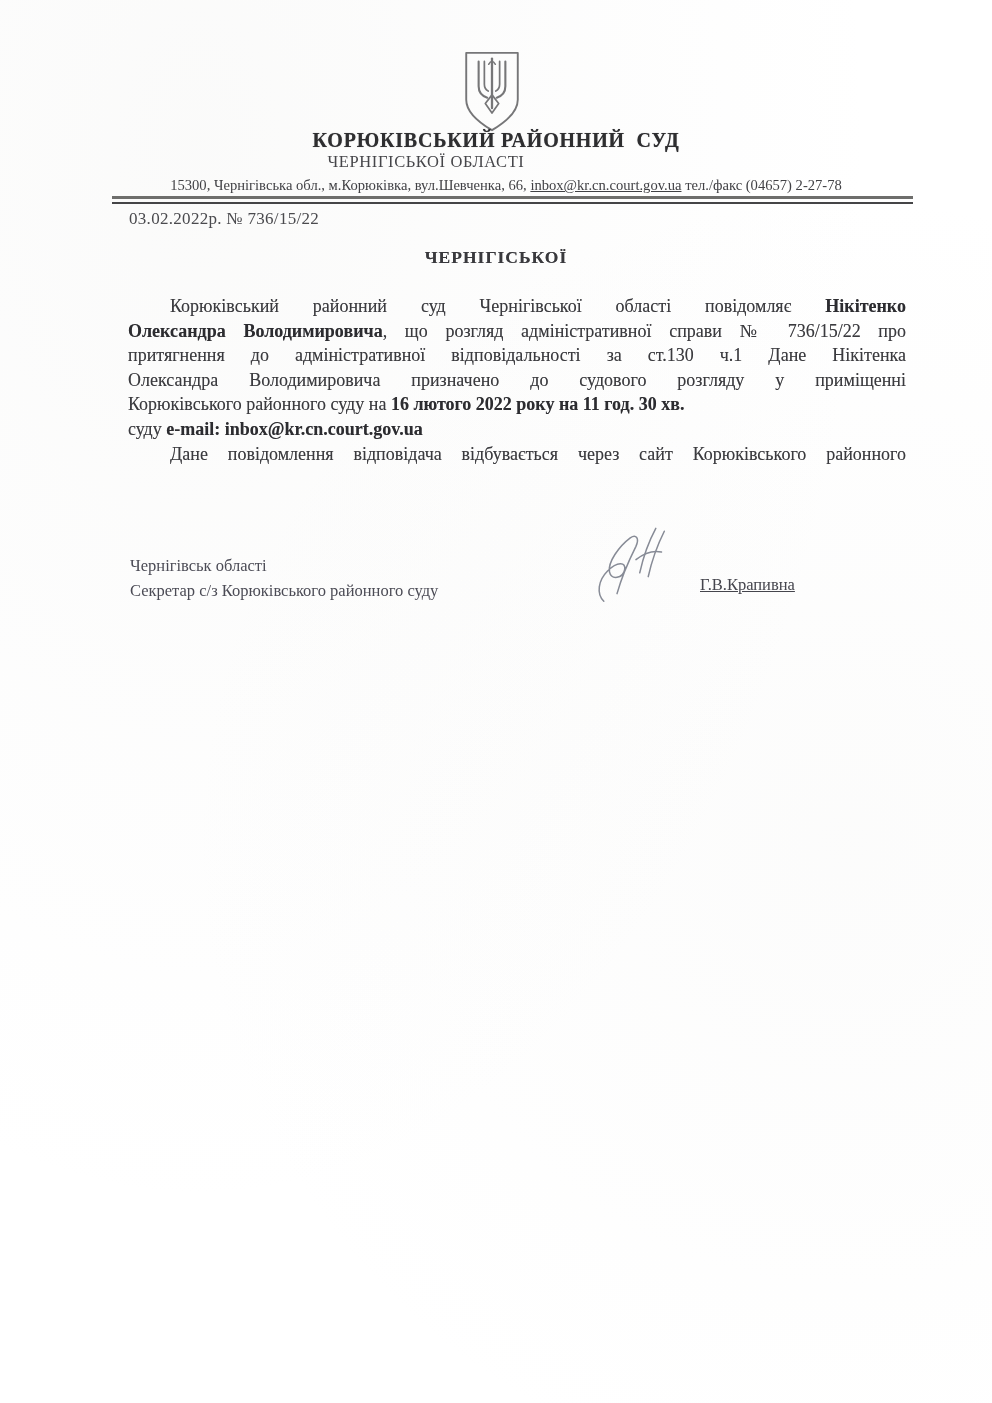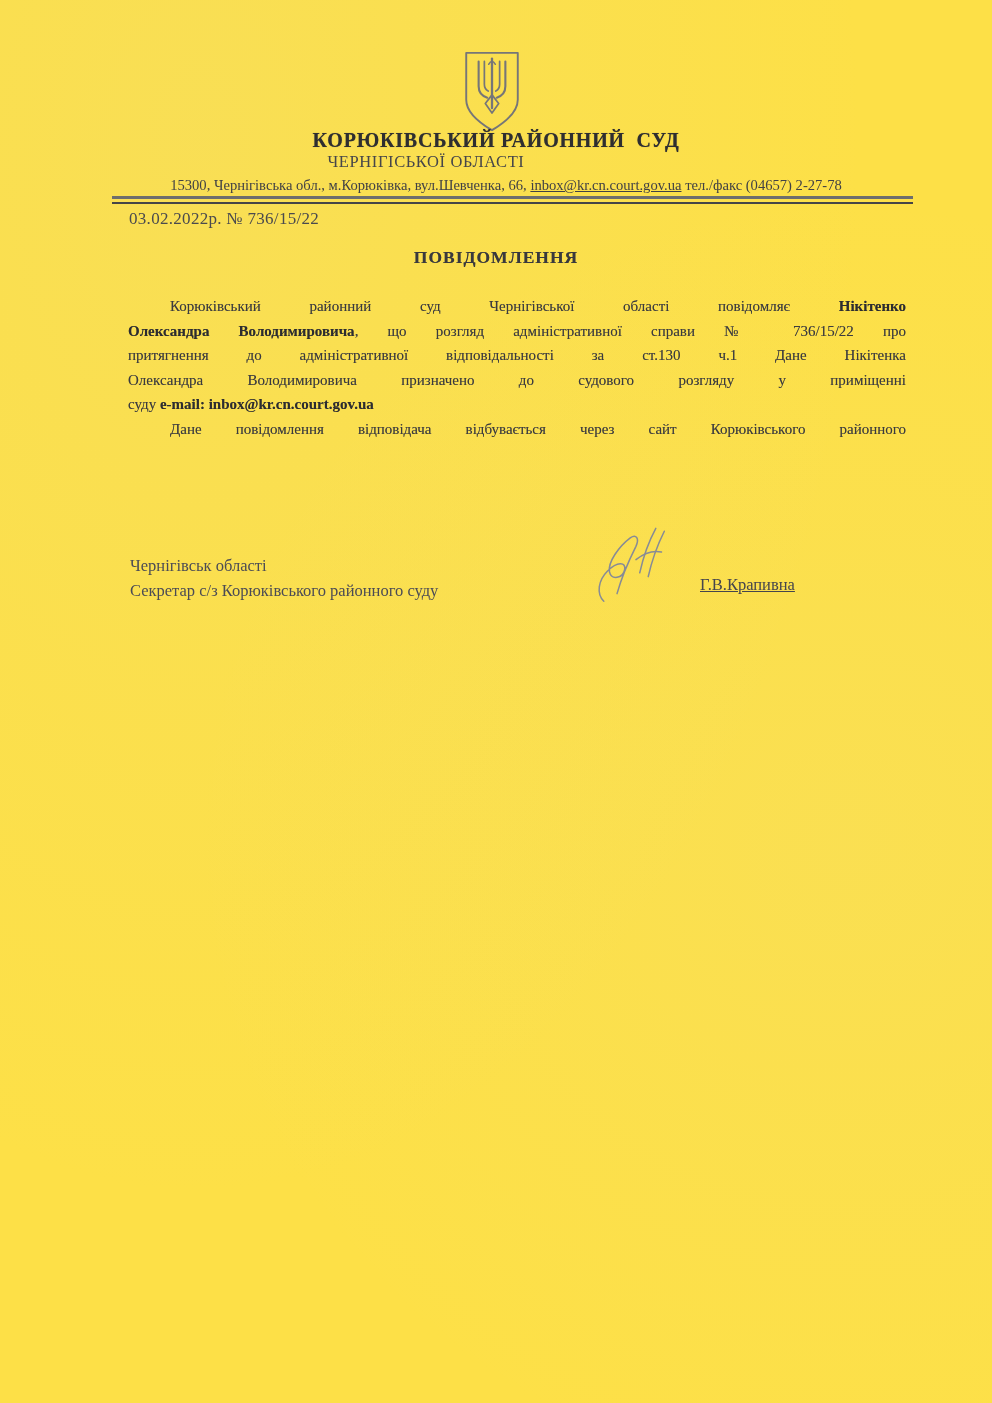--- a/index.html
+++ b/index.html
@@ -1,18 +1,18 @@
 <!DOCTYPE html>
 <html><head>
 <meta charset="utf-8">
 <style>
   html,body{margin:0;padding:0;background:#e8e8e6;}
   .page{
     position:relative;width:992px;height:1403px;margin:0 auto;
-    background:#fde047;overflow:hidden;
+    background:#ffffff;overflow:hidden;
     font-family:"Liberation Serif","DejaVu Serif",serif;
     color:#3c3c3e;
   }
   .scan-tint{position:absolute;inset:0;pointer-events:none;
     background:
       radial-gradient(ellipse at 20% 10%, rgba(210,210,205,.10), transparent 60%),
       radial-gradient(ellipse at 85% 60%, rgba(215,215,210,.08), transparent 55%);
   }
   .emblem{position:absolute;left:461px;top:50px;width:62px;height:84px;}
   .emblem svg{display:block;width:100%;height:100%;}
@@ -39,21 +39,21 @@
     letter-spacing:.3px;
     text-align:center;
   }
   .notice-title{
     position:absolute;left:0;top:247px;width:992px;text-align:center;
     font-weight:bold;font-size:17.5px;letter-spacing:1px;color:#39393d;
     text-shadow:0 0 .6px rgba(55,55,60,.6);
   }
   .bodytext{
     position:absolute;left:128px;top:294px;width:778px;
-    font-size:15px;line-height:24.6px;color:#3b3b3f;
+    font-size:18px;line-height:24.6px;color:#3b3b3f;
     text-shadow:0 0 .5px rgba(60,60,64,.45);
   }
   .line{white-space:normal;}
   .just{text-align:justify;text-align-last:justify;}
   .indent{text-indent:42px;}
   .bodytext b{color:#2c2c30;}
   .sig-block{position:absolute;left:0;top:0;width:992px;}
   .sig-left{
     position:absolute;left:130px;top:553px;width:420px;
     font-size:16.5px;line-height:25px;color:#4b4b55;
@@ -86,28 +86,29 @@
 
   <div class="court-name">КОРЮКІВСЬКИЙ РАЙОННИЙ&nbsp; СУД</div>
   <div class="court-region">ЧЕРНІГІСЬКОЇ ОБЛАСТІ</div>
 
   <div class="address-line"><span>15300, Чернігівська обл., м.Корюківка, вул.Шевченка, 66, </span><span class="email">inbox@kr.cn.court.gov.ua</span><span> тел./факс (04657) 2-27-78</span></div>
 
   <div class="rule"></div>
 
   <div class="ref-line">03.02.2022р. № 736/15/22</div>
 
-  <div class="notice-title">ПОВІДОМЛЕННЯ</div>
+  <div class="notice-title">ЧЕРНІГІСЬКОЇ</div>
 
   <div class="bodytext">
     <div class="para">
       <div class="line just indent"><span>Корюківський районний суд Чернігівської області повідомляє </span><b>Нікітенко</b></div>
       <div class="line just"><b>Олександра Володимировича</b><span>, що розгляд адміністративної справи № 736/15/22 про</span></div>
       <div class="line just">притягнення до адміністративної відповідальності за ст.130 ч.1 Дане Нікітенка</div>
       <div class="line just">Олександра Володимировича призначено до судового розгляду у приміщенні</div>
+      <div class="line"><span>Корюківського районного суду на </span><b>16 лютого 2022 року на 11 год. 30 хв.</b></div>
     </div>
     <div class="para">
       <div class="line"><span>суду </span><b>e-mail: inbox@kr.cn.court.gov.ua</b></div>
       <div class="line just indent">Дане повідомлення відповідача відбувається через сайт Корюківського районного</div>
     </div>
   </div>
 
   <div class="sig-block">
     <div class="sig-left">
       <div>Чернігівськ області</div>

